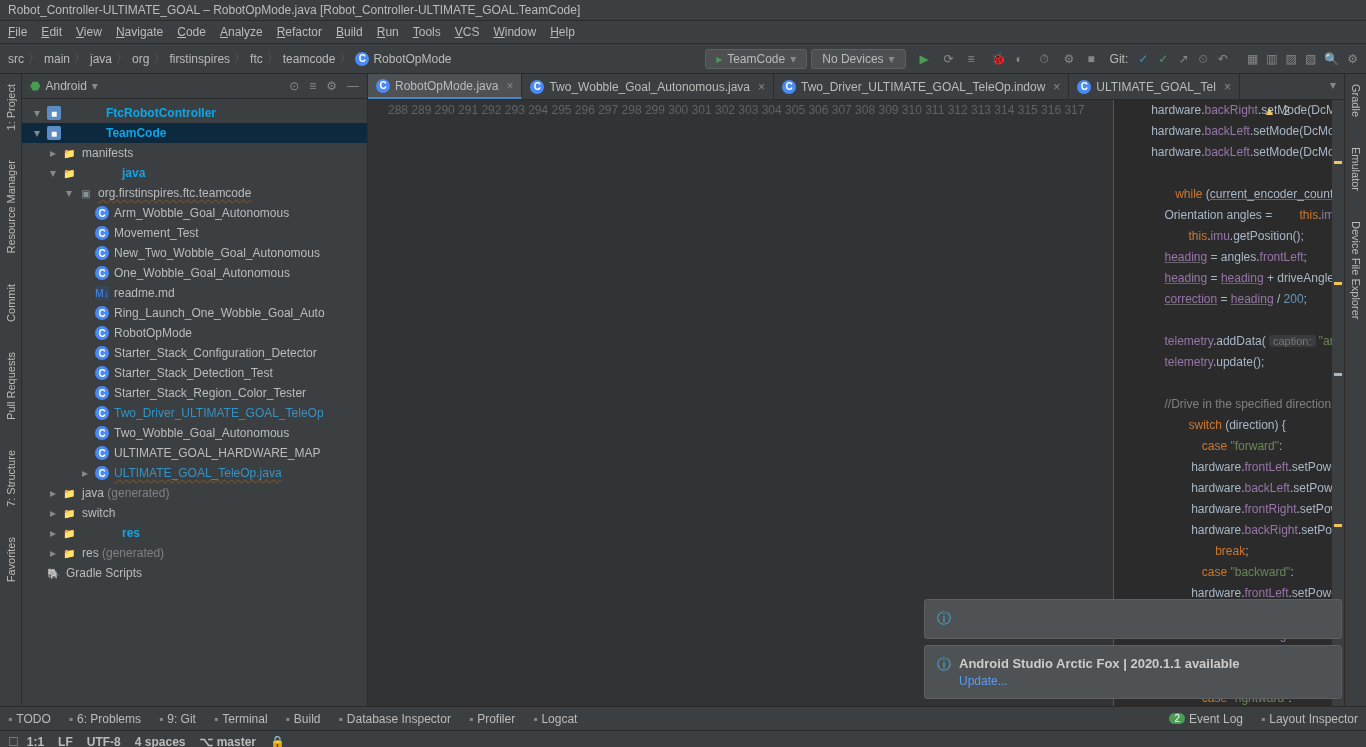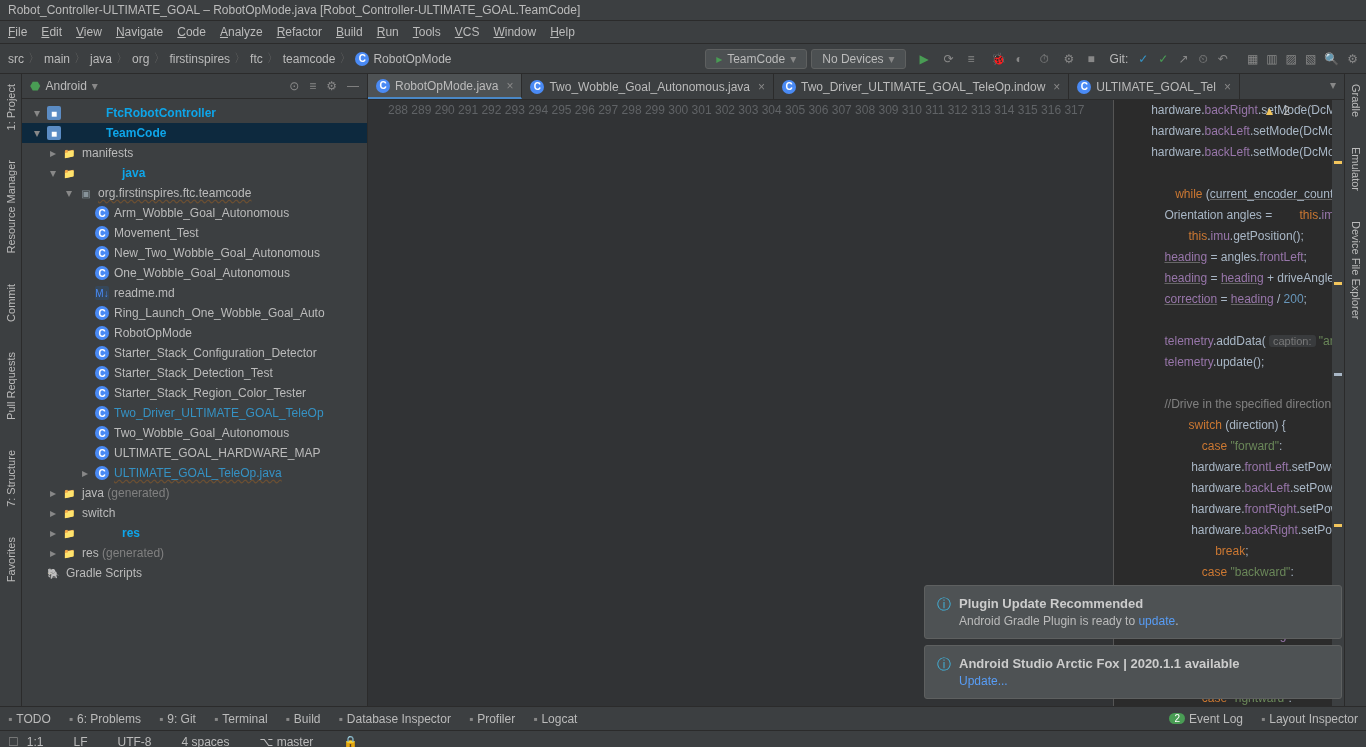--- a/index.html
+++ b/index.html
@@ -59,21 +59,21 @@
 .notif-item { background:#4e5254; border:1px solid #5e6060; padding:10px 12px; border-radius:3px; display:flex; gap:8px;}
 .notif-item .nicon { color:#40b6e0; font-size:14px;}
 .notif-item .ntitle { color:#ccc; font-weight:bold; font-size:13px; margin-bottom:3px;}
 .notif-item .nbody { color:#bbb;}
 .notif-item a { color:#589df6; text-decoration:none; cursor:pointer;}
 .bottom-bar { background:#3c3f41; border-top:1px solid #2b2b2b; padding:3px 8px; display:flex; align-items:center; gap:18px; font-size:11.5px; height:24px;}
 .bottom-bar .item { display:flex; align-items:center; gap:4px; color:#bbb; cursor:pointer;}
 .bottom-bar .right { margin-left:auto; display:flex; gap:18px;}
 .status-bar { background:#3c3f41; border-top:1px solid #2b2b2b; padding:3px 8px; display:flex; align-items:center; font-size:11.5px; height:22px;}
 .status-bar .msg { flex:1; color:#bbb;}
-.status-bar .right { display:flex; gap:30px; color:#bbb;}
+.status-bar .right { display:flex; gap:14px; color:#bbb;font-weight:bold;}
 .badge-g { background:#499c54; color:white; border-radius:8px; padding:0 5px; font-size:10px;}
 .scrollbar { position:absolute; right:0; top:0; width:12px; height:100%; background:#3c3f41;}
 .scroll-mark { position:absolute; right:2px; width:8px; height:3px; }
 </style>
 </head>
 <body>
 
 <div class="title-bar">Robot_Controller-ULTIMATE_GOAL – RobotOpMode.java [Robot_Controller-ULTIMATE_GOAL.TeamCode]</div>
 
 <div class="menu-bar" id="menubar">
@@ -400,24 +400,20 @@
   <div class="right-gutter" id="rightg">
       <div class="rot">Gradle</div>
       <div class="rot">Emulator</div>
       <div class="rot">Device File Explorer</div>
     </div>
 </div>
 
 <div class="notif" id="notifs">
     <div class="notif-item">
       <span class="nicon">ⓘ</span>
-      <div>
-        <div class="ntitle">Plugin Update Recommended</div>
-        <div class="nbody">Android Gradle Plugin is ready to <a>update</a>.</div>
-      </div>
     </div>
     <div class="notif-item">
       <span class="nicon">ⓘ</span>
       <div>
         <div class="ntitle">Android Studio Arctic Fox | 2020.1.1 available</div>
         <div class="nbody"><a>Update...</a></div>
       </div>
     </div>
   </div>
 

